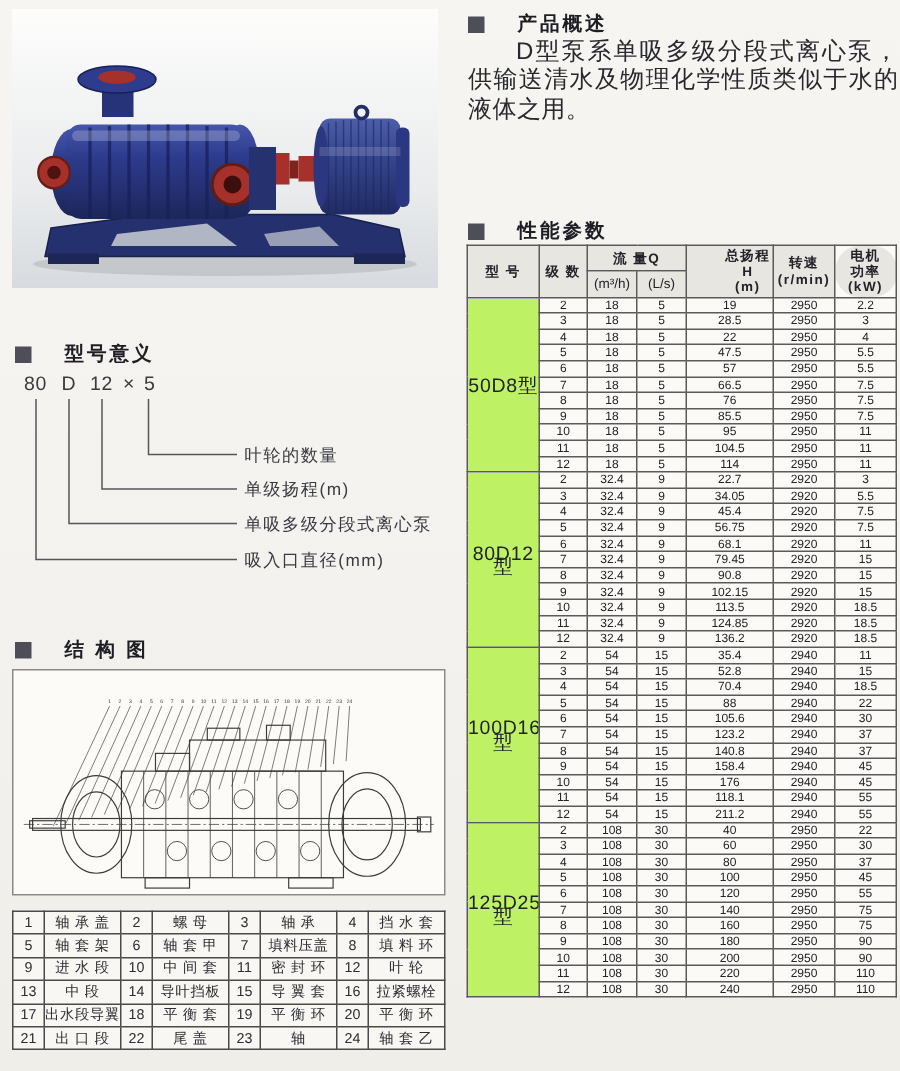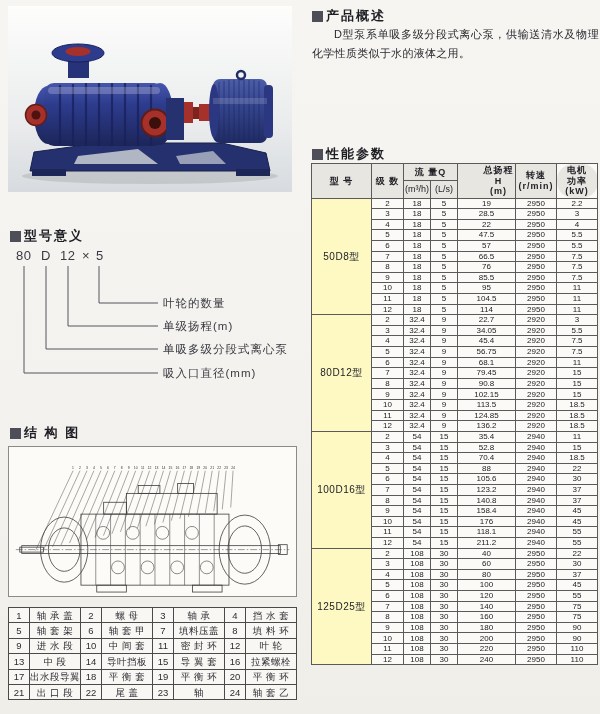--- a/index.html
+++ b/index.html
@@ -6,27 +6,27 @@
   html,body { width:600px; }
   body { font-family:"Liberation Sans","DejaVu Sans",sans-serif; background:#e8e7e3; }
   .page {
     position:relative; width:600px; height:714px; overflow:hidden;
     background:linear-gradient(180deg,#f6f5f1 0%,#f3f2ee 55%,#efeee9 100%);
     color:#26262e;
   }
   .abs { position:absolute; }
 
   
-  .sec-header { display:flex; align-items:center; gap:3px; }
+  .sec-header { display:flex; align-items:center; gap:22px; }
   .sec-bullet { width:11px; height:11px; background:#4e4e58; flex:0 0 auto; }
   .sec-title { font-size:13px; font-weight:700; color:#1d1d24; letter-spacing:2px; white-space:nowrap; }
 
   
   .overview p {
-    font-size:11px; line-height:19.3px; color:#28282f;
+    font-size:16px; line-height:19.3px; color:#28282f;
     text-indent:2em; text-align:justify; letter-spacing:0.3px;
   }
 
   
   table.perf {
     border-collapse:collapse; table-layout:fixed; width:287px;
     background:#fbfaf6; border:1.5px solid #3e3e3e;
   }
   table.perf th, table.perf td {
     border:1px solid #5a5a5a; text-align:center; vertical-align:middle;
@@ -35,21 +35,21 @@
   table.perf thead th {
     background:#e8e6e1; font-weight:700; font-size:9px; line-height:10.5px;
     letter-spacing:1px; padding:1px 0;
   }
   table.perf thead th.unit { font-weight:400; letter-spacing:0; }
   table.perf thead th.pre { white-space:pre-line; }
   table.perf tbody td {
     font-size:8px; line-height:9.5px; height:10.62px; padding:0;
     font-weight:400; background:#fbfaf6;
   }
-  table.perf td.model-cell { font-size:10px; letter-spacing:0.5px; background:#fef9c3; }
+  table.perf td.model-cell { font-size:13px; letter-spacing:0.5px; background:#bef264; }
 
   
   table.parts {
     border-collapse:collapse; table-layout:fixed; width:289px;
     background:#f8f7f3; border:1.5px solid #3e3e3e;
   }
   table.parts td {
     border:1px solid #4a4a4a; text-align:center; vertical-align:middle;
     font-size:9.5px; color:#2c2c33; height:15.4px; line-height:11px;
     overflow:hidden; white-space:nowrap;
@@ -377,21 +377,21 @@
   </div>
 
   <div class="abs sec-header" style="left:312px; top:145px;">
     <span class="sec-bullet"></span>
     <span class="sec-title">性能参数</span>
   </div>
 
   <table class="abs perf" style="left:311px; top:163px;">
     <thead>
       <tr>
-        <th rowspan="2" style="width:60px; height:17px;">型  号</th>
+        <th rowspan="2" style="width:48px; height:17px;">型  号</th>
         <th rowspan="2" style="width:32px;">级 数</th>
         <th colspan="2">流  量Q</th>
         <th rowspan="2" class="pre" style="width:58px;padding-left:24px;">总扬程
 H
 (m)</th>
         <th rowspan="2" class="pre" style="width:41px;">转速
 (r/min)</th>
         <th rowspan="2" class="pre" style="width:41px;border-radius:16px;">电机
 功率
 (kW)</th>

